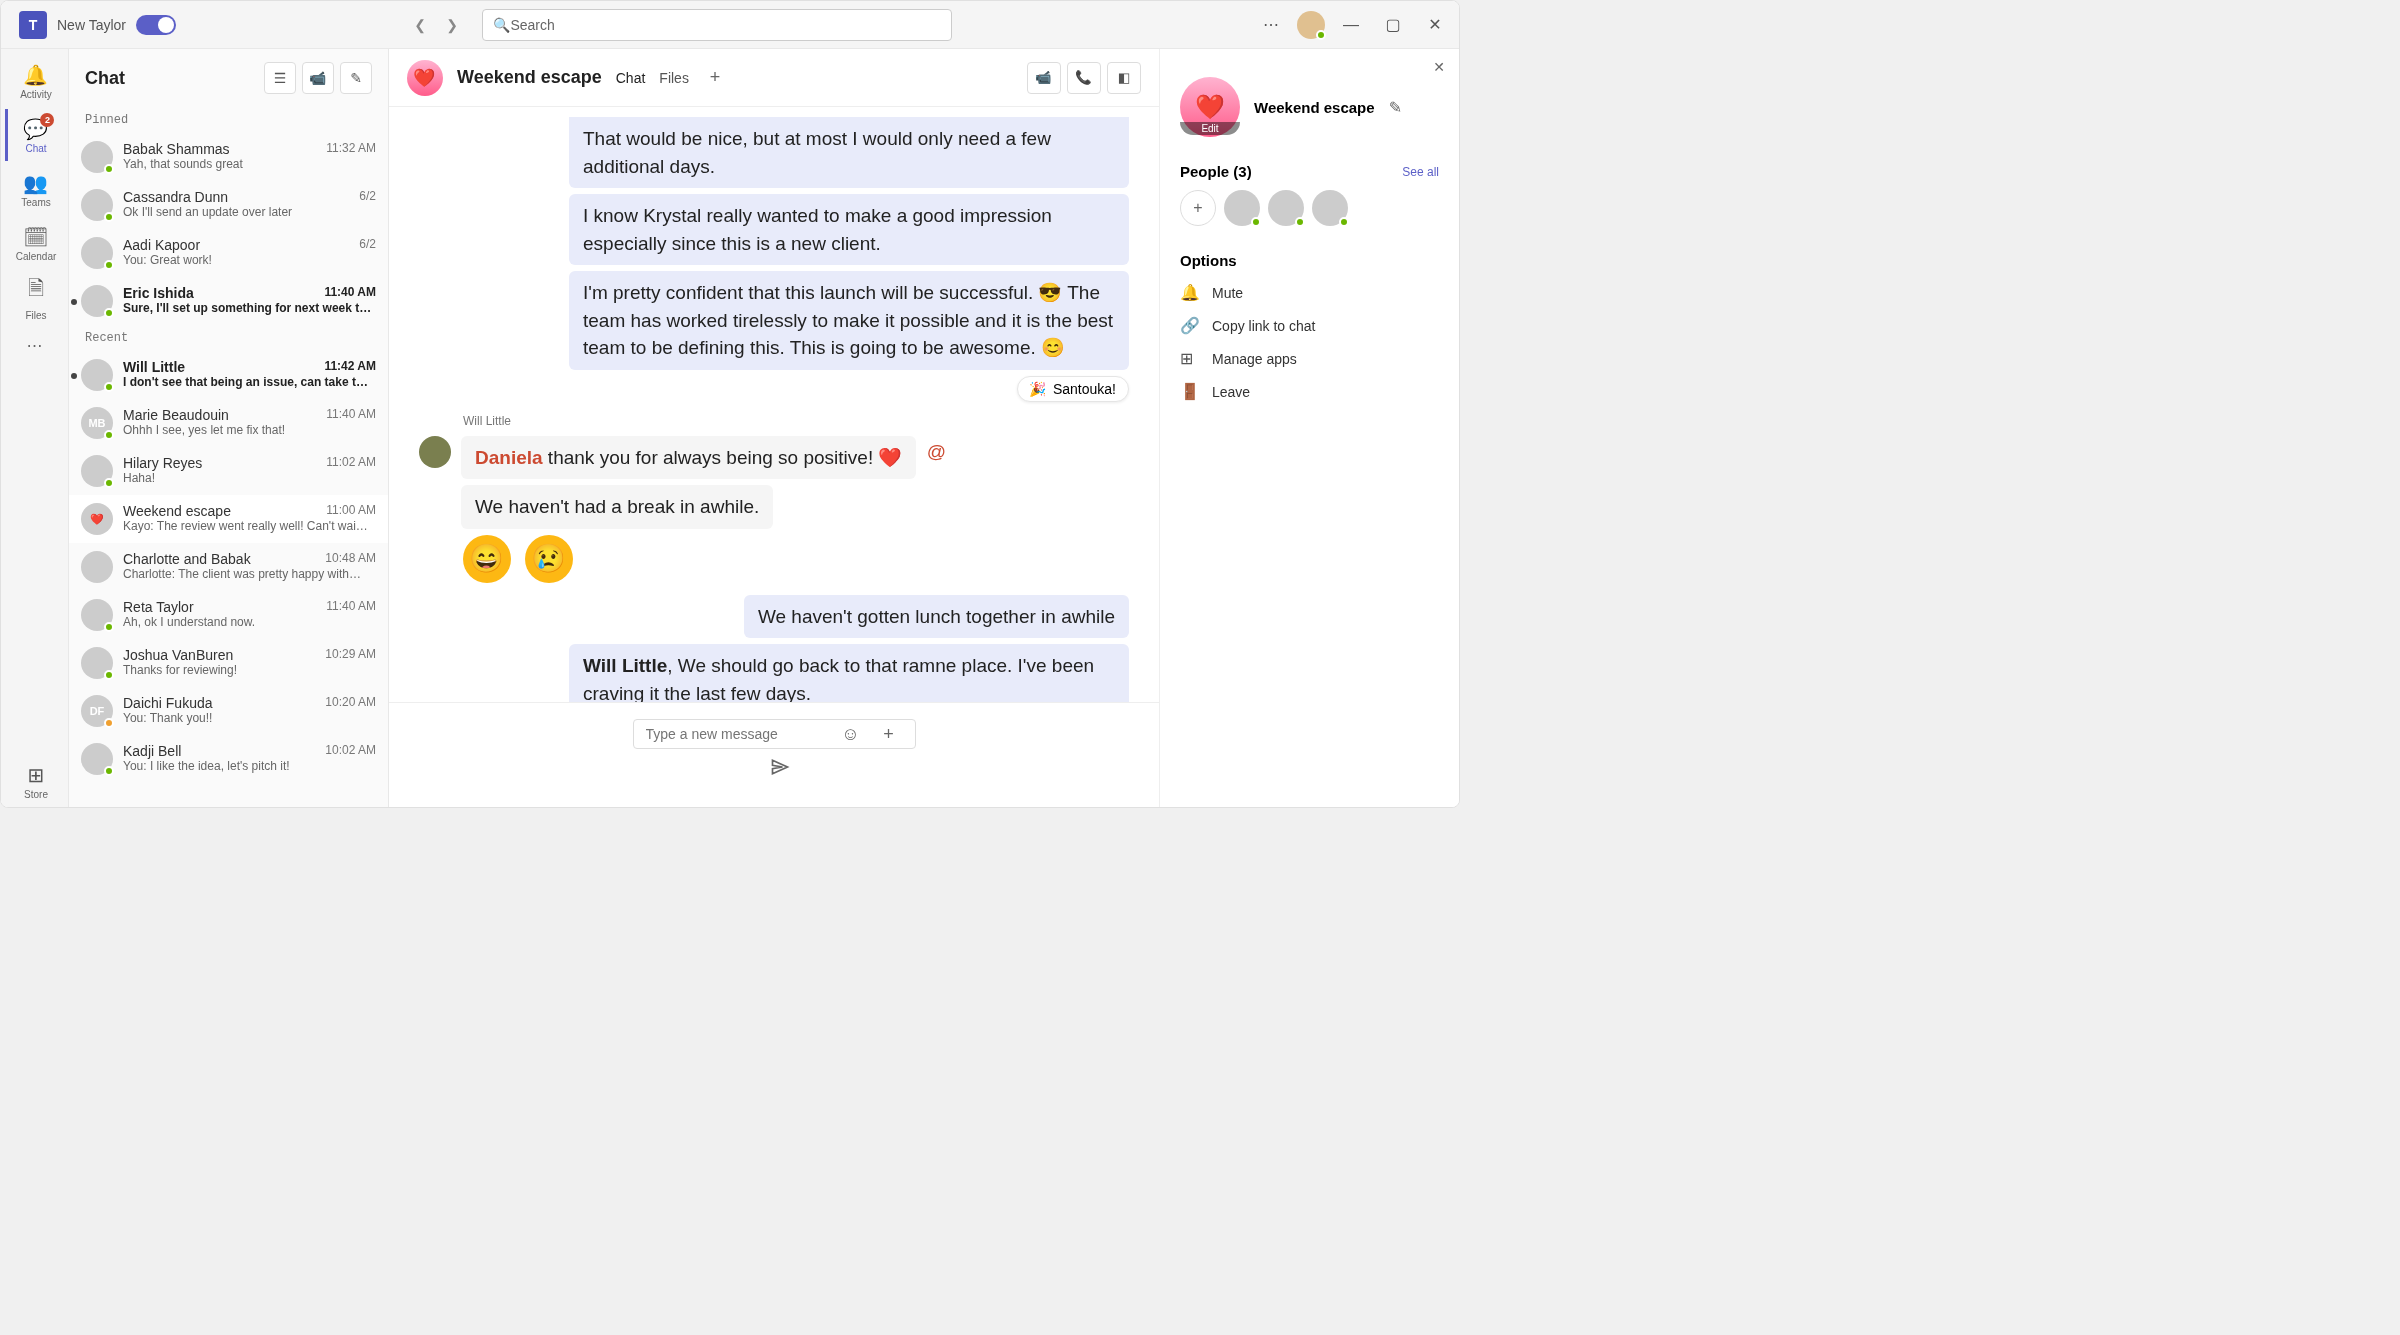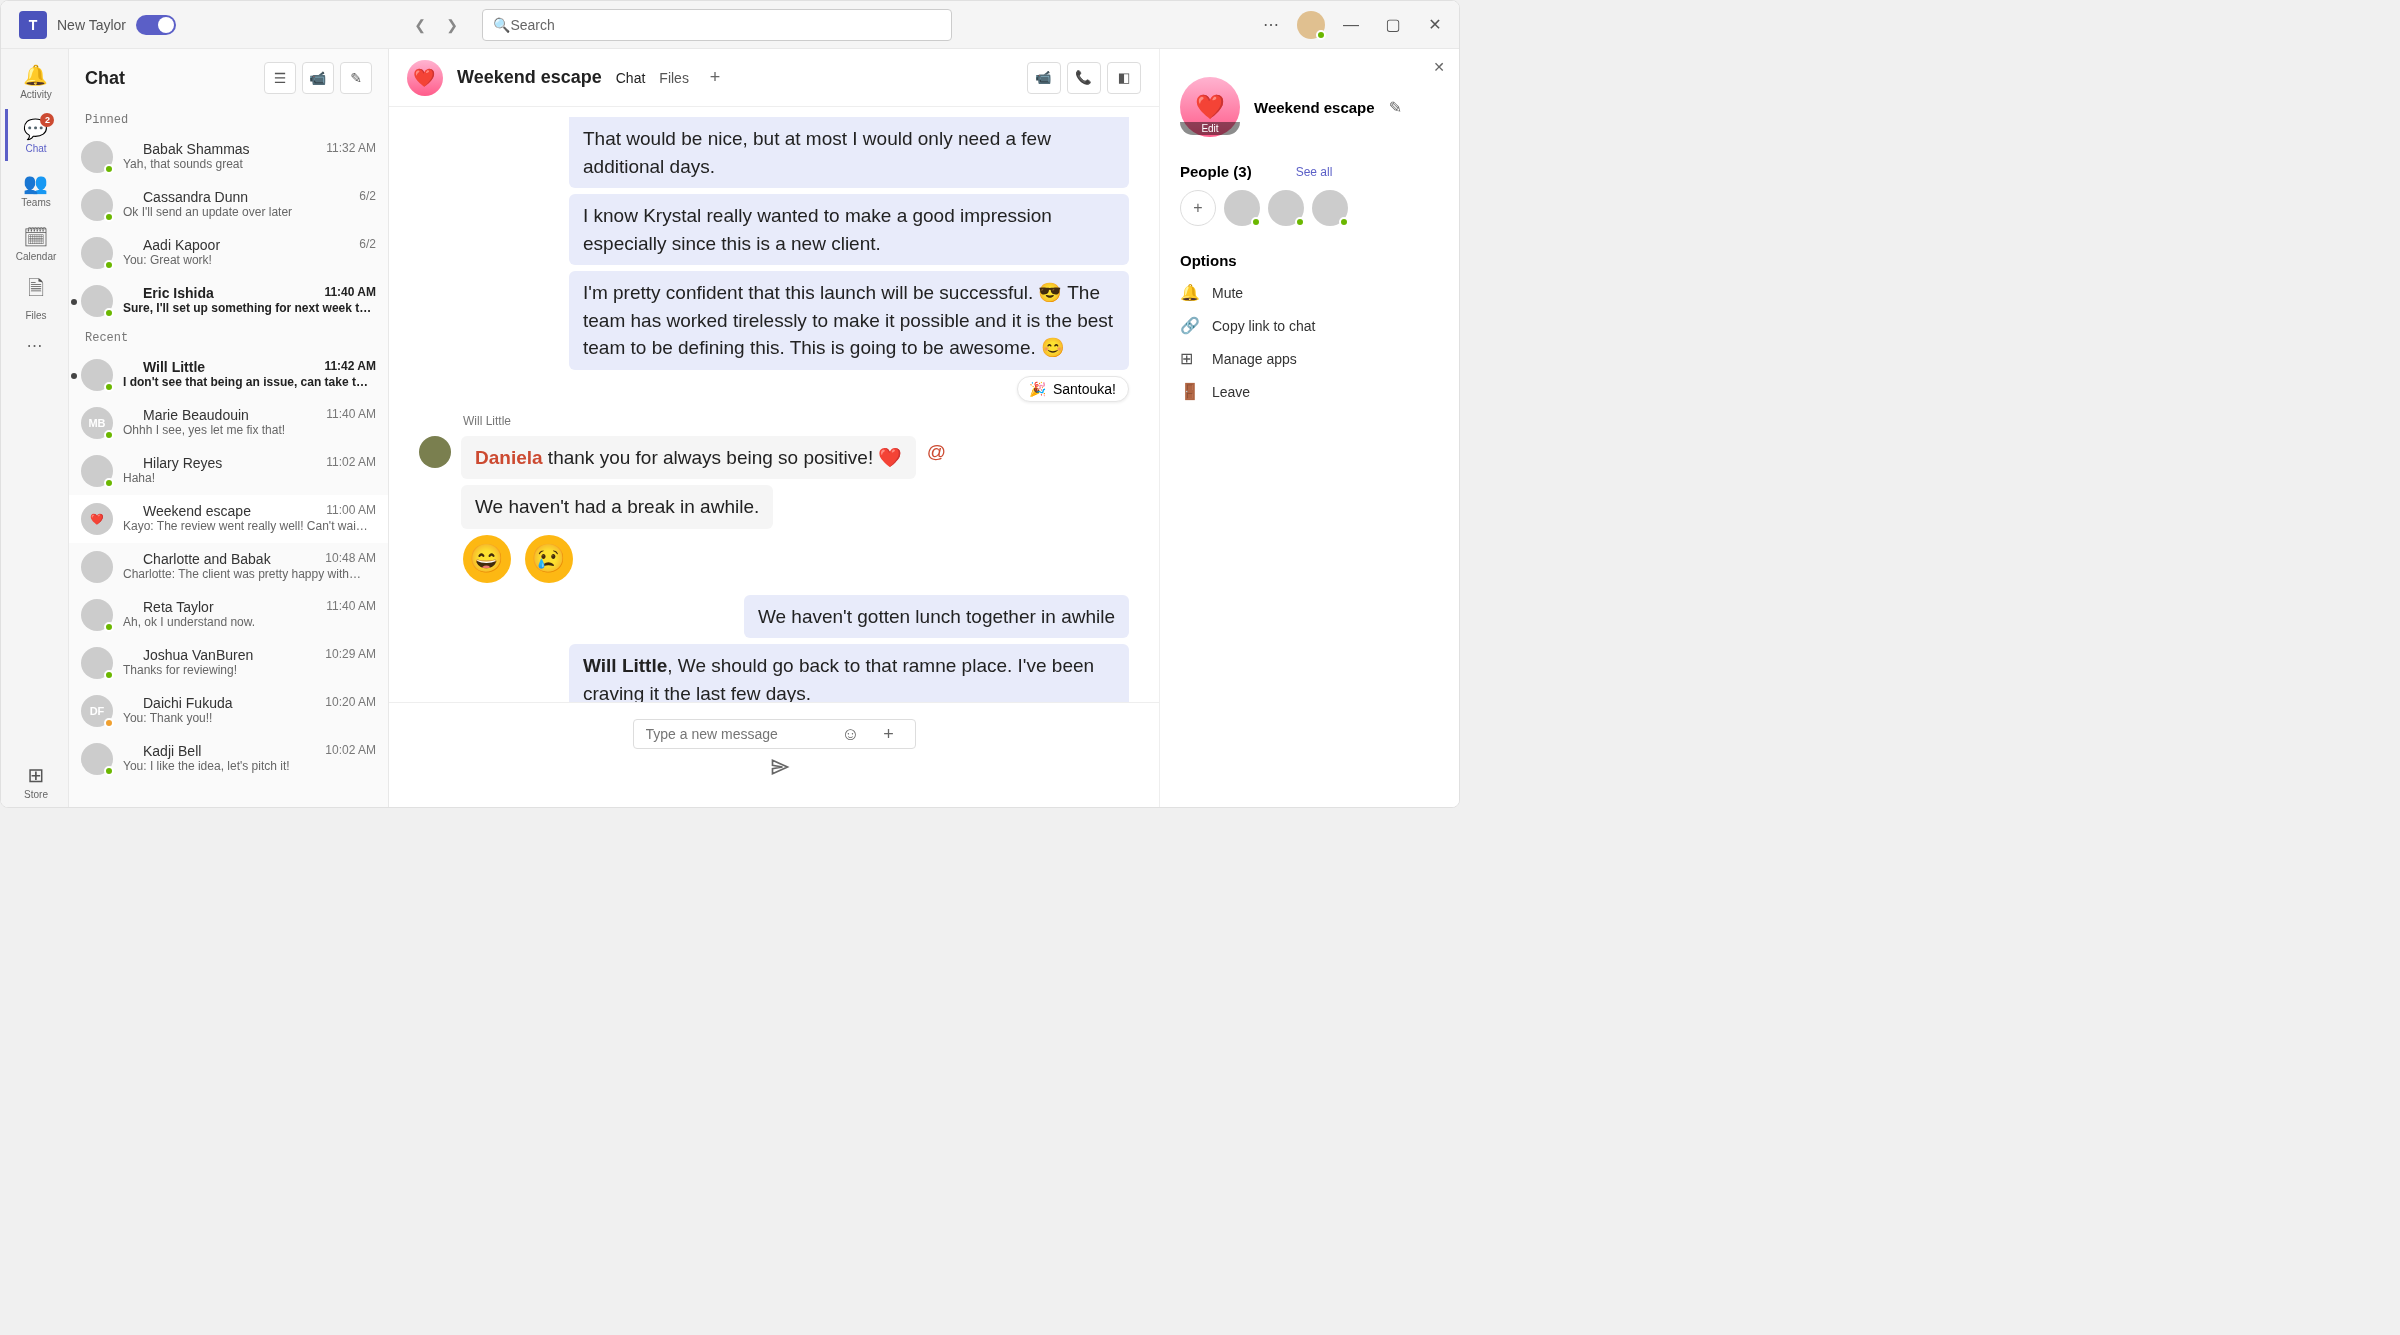--- a/index.html
+++ b/index.html
@@ -37,21 +37,21 @@
   .chatlist-header h2 { font-size:18px;font-weight:700;color:#222;}
   .chatlist-header .actions { margin-left:auto; display:flex; gap:6px;}
   .chatlist-header .actions button { width:32px;height:32px;border:1px solid #ddd;border-radius:4px;background:#fff;cursor:pointer;display:flex;align-items:center;justify-content:center;color:#555;font-size:14px;}
   .chatlist-header .filter-btn { width:32px;height:32px;background:transparent;border:none;cursor:pointer;color:#888;display:flex;align-items:center;justify-content:center;}
   .section-label { font-size:12px;color:#777;padding:6px 16px;font-family:Liberation Mono, monospace; }
   .chat-items { overflow-y:auto; flex:1;}
   .chat-row { display:flex; padding:8px 12px; cursor:pointer; position:relative; align-items:flex-start; gap:10px;}
   .chat-row.active { background:#fff; }
   .chat-row .av { width:32px;height:32px;border-radius:50%;background:#ccc;flex-shrink:0;position:relative;display:flex;align-items:center;justify-content:center;font-size:11px;font-weight:600;color:#fff;}
   .chat-row .content { flex:1; min-width:0; }
-  .chat-row .row1 { display:flex; justify-content:space-between;margin-left:20px; }
+  .chat-row .row1 { display:flex; justify-content:space-between; }
   .chat-row .name { font-size:14px; color:#333; white-space:nowrap; overflow:hidden; text-overflow:ellipsis;}
   .chat-row .time { font-size:12px;color:#777; margin-left:6px;}
   .chat-row .preview { font-size:12px; color:#666; white-space:nowrap; overflow:hidden; text-overflow:ellipsis;}
   .chat-row.unread .name, .chat-row.unread .time, .chat-row.unread .preview { font-weight:700; color:#222;}
   .unread-dot { width:6px;height:6px;background:#444;border-radius:50%;position:absolute;left:2px;top:22px;}
 
   
   .conv { flex:1; display:flex; flex-direction:column; background:#fff; overflow:hidden;}
   .conv-header { height:58px; border-bottom:1px solid #eee;display:flex;align-items:center;padding:0 18px; gap:14px;}
   .conv-header .grp-av { width:36px;height:36px;border-radius:50%;background:linear-gradient(#ffb3d0,#ff5c8a);display:flex;align-items:center;justify-content:center;font-size:18px;}
@@ -83,21 +83,21 @@
   .send-btn { width:36px;height:36px;margin-left:12px;display:flex;align-items:center;justify-content:center;color:#666;cursor:pointer;}
 
   
   .details { width:300px; border-left:1px solid #eee; padding:16px 20px; position:relative; background:#fff;}
   .details .close-x { position:absolute; top:10px; right:14px; color:#666; cursor:pointer; font-size:14px;}
   .details .grp-av-lg { width:60px;height:60px;border-radius:50%;background:linear-gradient(#ffb3d0,#ff5c8a);display:flex;align-items:center;justify-content:center;font-size:24px;position:relative;}
   .details .grp-av-lg .editlbl { position:absolute;bottom:2px;left:0;right:0;background:rgba(0,0,0,0.45);color:#fff;font-size:10px;text-align:center;padding:1px 0;border-radius:0 0 30px 30px;}
   .details-head { display:flex; align-items:center; gap:14px; margin-top:12px;}
   .details-head h3 { font-size:15px; font-weight:600; }
   .details-head .pencil { color:#666; cursor:pointer;}
-  .people-head { display:flex;justify-content:flex-start;align-items:center;margin-top:26px;gap:44px;}
+  .people-head { display:flex;justify-content:space-between;align-items:center;margin-top:26px;}
   .people-head h4 { font-size:15px;font-weight:700;}
   .people-head a { font-size:12px;color:#5b5fc7;cursor:pointer;text-decoration:none;}
   .people-row { display:flex; gap:8px; margin-top:10px;}
   .people-row .add { width:36px;height:36px;border:1px solid #ddd;border-radius:50%;display:flex;align-items:center;justify-content:center;color:#666;cursor:pointer;}
   .people-row .pav { width:36px;height:36px;border-radius:50%;background:#ccc;position:relative;}
   .opt-head { font-size:15px;font-weight:700;margin-top:26px;}
   .opt-row { display:flex;align-items:center;gap:14px;margin-top:14px;cursor:pointer;color:#333;font-size:14px;}
   .opt-row .oi { width:18px;color:#555;font-size:16px;}
 
   

